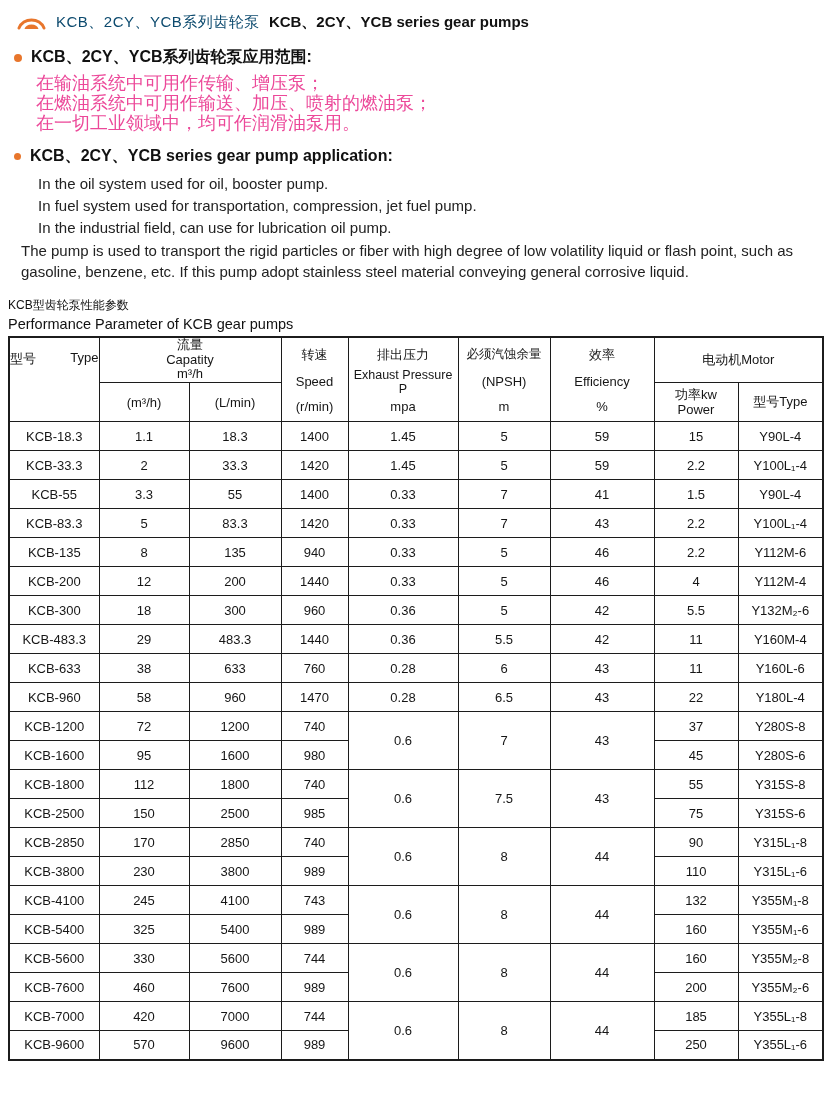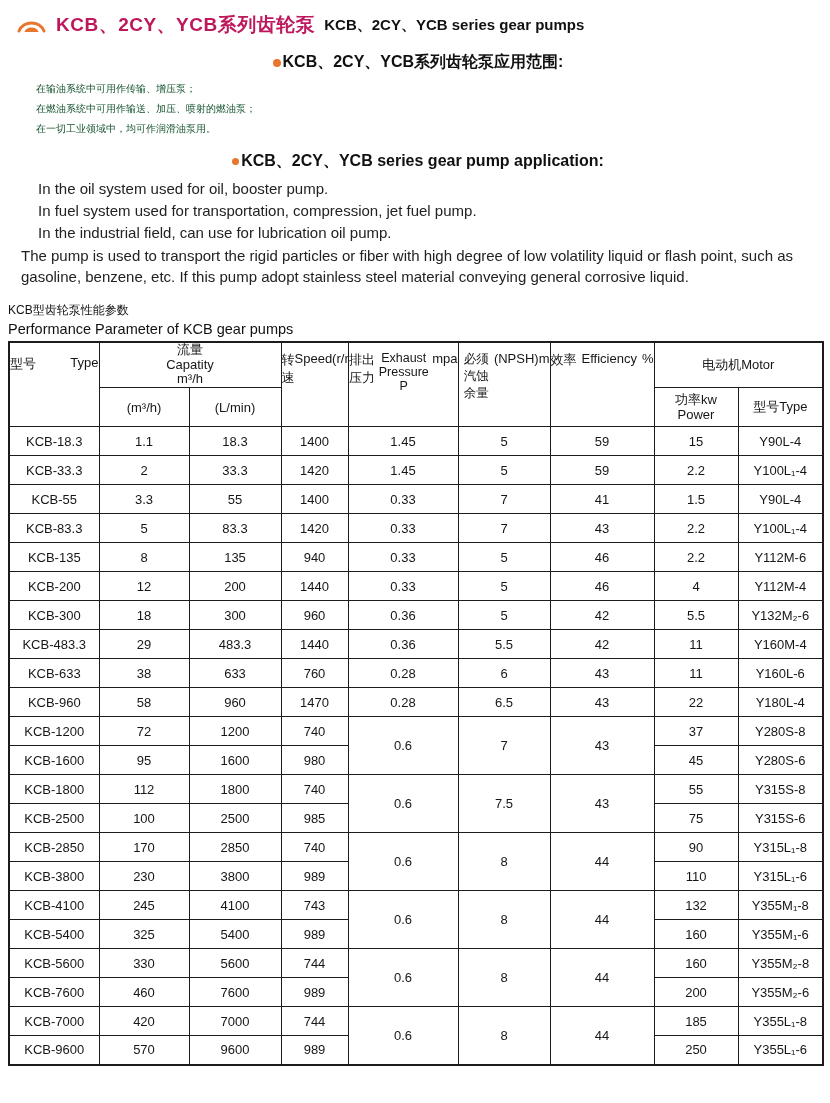--- a/index.html
+++ b/index.html
@@ -8,34 +8,33 @@
     width: 830px; height: 1103px;
     font-family: "Liberation Sans", "DejaVu Sans", sans-serif;
     color: #1b1b1b;
     padding: 10px 8px 0 8px;
     overflow: hidden;
   }
   .title-row {
     display: flex; align-items: center; gap: 9px;
     margin: 2px 0 14px 8px;
   }
-  .title-cn { font-size: 19px; font-weight: bold; color: #be185d; letter-spacing: 0.5px; }
+  .title-cn { font-size: 15px; font-weight: normal; color: #0c4a6e; letter-spacing: 0.5px; }
   .title-en { font-size: 15px; font-weight: bold; color: #111; }
   .bullet-heading {
-    display: flex; align-items: center; gap: 2px;
+    display: flex; align-items: center; gap: 9px;
     margin: 10px 0 6px 6px;
-    justify-content: center;
   }
   .bullet-dot {
     width: 8px; height: 8px; border-radius: 50%;
     background: #e8762c; flex: 0 0 auto;
   }
   .bullet-heading .h-cn { font-size: 16px; font-weight: bold; color: #111; }
   .bullet-heading .h-en { font-size: 16px; font-weight: bold; color: #111; }
-  .cn-body { margin-left: 28px; font-size: 10px; line-height: 19.5px; color: #14532d; width: 786px; }
+  .cn-body { margin-left: 28px; font-size: 18px; line-height: 19.5px; color: #ec4899; width: 786px; }
   .cn-body div { margin-bottom: 0.5px; }
   .en-body { margin-left: 30px; font-size: 15px; color: #222; width: 780px; }
   .en-line { line-height: 21.5px; margin-bottom: 0.5px; }
   .en-paragraph { margin: 3px 0 0 13px; font-size: 15px; line-height: 20.5px; width: 786px; color: #222; }
   .table-captions { margin: 14px 0 2px 0; }
   .cap-cn { font-size: 12px; line-height: 19px; color: #111; }
   .cap-en { font-size: 14.5px; line-height: 19px; color: #111; }
   table.perf {
     border-collapse: collapse;
     table-layout: fixed;
@@ -49,21 +48,21 @@
     font-weight: normal;
     font-size: 13px;
     color: #161616;
     padding: 0;
     overflow: hidden;
   }
   table.perf { border: 2px solid #1c1c1c; }
   thead tr.hr1 th { height: 45px; }
   thead tr.hr2 th { height: 38px; }
   th .stack3 {
-    display: flex; flex-direction: row; justify-content: space-between;
+    display: flex; flex-direction: column; justify-content: space-between;
     height: 83px; padding: 8px 0 7px 0;
   }
   th .stack2sp {
     display: flex; justify-content: space-between;
     height: 83px; padding: 12px 0 10px 0;
   }
   th .tight3 { display: flex; flex-direction: column; line-height: 14.5px; }
   th .tight2 { line-height: 15px; }
   tbody td { height: 29px; }
   .logo-icon { display: inline-flex; flex: 0 0 auto; }
@@ -321,21 +320,21 @@
         <td>1800</td>
         <td>740</td>
         <td rowspan="2">0.6</td>
         <td rowspan="2">7.5</td>
         <td rowspan="2">43</td>
         <td>55</td>
         <td>Y315S-8</td>
       </tr>
       <tr>
         <td>KCB-2500</td>
-        <td>100</td>
+        <td>150</td>
         <td>2500</td>
         <td>985</td>
         <td>75</td>
         <td>Y315S-6</td>
       </tr>
       <tr>
         <td>KCB-2850</td>
         <td>170</td>
         <td>2850</td>
         <td>740</td>

